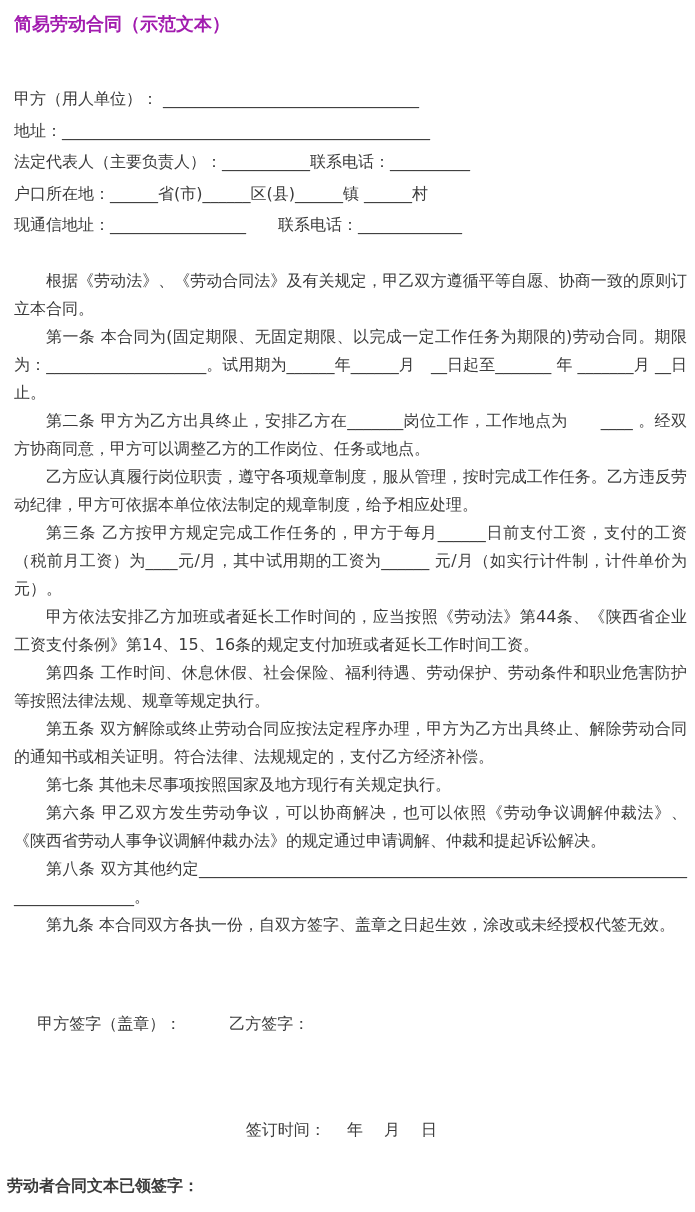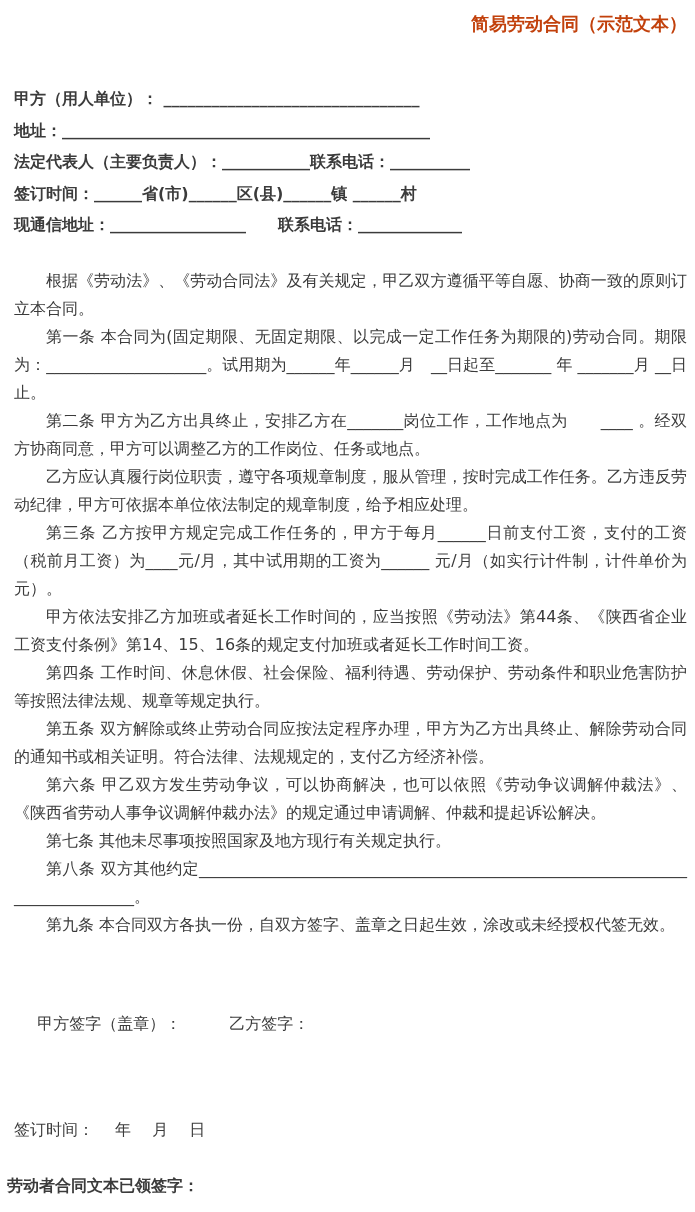--- a/index.html
+++ b/index.html
@@ -11,30 +11,29 @@
     color: #3b3b3b;
     font-family: "DejaVu Sans", "Liberation Sans", sans-serif;
     font-size: 16px;
     overflow: hidden;
   }
   .page { padding: 13px 8px 0 14px; }
   .title {
     margin: 0;
     font-size: 18px;
     font-weight: bold;
-    text-align: right;
+    text-align: left;
     line-height: 22px;
-    color: #c2410c;
+    color: #a21caf;
   }
   .party-info { margin-top: 48px; }
   .hrow {
     line-height: 31.5px;
     white-space: pre-wrap;
     word-break: break-all;
-    font-weight: bold;
   }
   .clauses { margin-top: 26px; }
   .clauses p {
     margin: 0;
     line-height: 28px;
     text-align: justify;
     text-indent: 2em;
     white-space: pre-wrap;
     word-break: break-all;
     overflow-wrap: anywhere;
@@ -42,21 +41,21 @@
   .sig-row {
     margin-top: 55px;
     margin-left: 3px;
     line-height: 20px;
     white-space: pre-wrap;
   }
   .sig-b { margin-left: 48px; }
   .date-row {
     margin-top: 66px;
     line-height: 20px;
-    text-align: left;
+    text-align: center;
     padding-right: 18px;
     white-space: pre-wrap;
   }
   .footer-note {
     margin-top: 36px;
     margin-left: -7px;
     line-height: 20px;
     font-weight: bold;
     white-space: pre-wrap;
   }
@@ -65,35 +64,35 @@
 <body>
 
 <div class="page">
 
   <h1 class="title">简易劳动合同（示范文本）</h1>
 
   <div class="party-info">
     <div class="hrow">甲方（用人单位）： ________________________________</div>
     <div class="hrow">地址：______________________________________________</div>
     <div class="hrow">法定代表人（主要负责人）：___________联系电话：__________</div>
-    <div class="hrow">签订时间：______省(市)______区(县)______镇 ______村</div>
+    <div class="hrow">户口所在地：______省(市)______区(县)______镇 ______村</div>
     <div class="hrow">现通信地址：_________________　　联系电话：_____________</div>
   </div>
 
   <div class="clauses">
     <p>根据《劳动法》、《劳动合同法》及有关规定，甲乙双方遵循平等自愿、协商一致的原则订立本合同。</p>
     <p>第一条 本合同为(固定期限、无固定期限、以完成一定工作任务为期限的)劳动合同。期限为：____________________。试用期为______年______月　__日起至_______ 年 _______月 __日止。</p>
     <p>第二条 甲方为乙方出具终止，安排乙方在_______岗位工作，工作地点为　　____ 。经双方协商同意，甲方可以调整乙方的工作岗位、任务或地点。</p>
     <p>乙方应认真履行岗位职责，遵守各项规章制度，服从管理，按时完成工作任务。乙方违反劳动纪律，甲方可依据本单位依法制定的规章制度，给予相应处理。</p>
     <p>第三条 乙方按甲方规定完成工作任务的，甲方于每月______日前支付工资，支付的工资（税前月工资）为____元/月，其中试用期的工资为______ 元/月（如实行计件制，计件单价为　元）。</p>
     <p>甲方依法安排乙方加班或者延长工作时间的，应当按照《劳动法》第44条、《陕西省企业工资支付条例》第14、15、16条的规定支付加班或者延长工作时间工资。</p>
     <p>第四条 工作时间、休息休假、社会保险、福利待遇、劳动保护、劳动条件和职业危害防护等按照法律法规、规章等规定执行。</p>
     <p>第五条 双方解除或终止劳动合同应按法定程序办理，甲方为乙方出具终止、解除劳动合同的通知书或相关证明。符合法律、法规规定的，支付乙方经济补偿。</p>
+    <p>第七条 其他未尽事项按照国家及地方现行有关规定执行。</p>
     <p>第六条 甲乙双方发生劳动争议，可以协商解决，也可以依照《劳动争议调解仲裁法》、《陕西省劳动人事争议调解仲裁办法》的规定通过申请调解、仲裁和提起诉讼解决。</p>
-    <p>第七条 其他未尽事项按照国家及地方现行有关规定执行。</p>
     <p>第八条 双方其他约定____________________________________________________________________________。</p>
     <p>第九条 本合同双方各执一份，自双方签字、盖章之日起生效，涂改或未经授权代签无效。</p>
   </div>
 
   <div class="sig-row">
     <span>甲方签字（盖章）：</span><span class="sig-b">乙方签字：</span>
   </div>
 
   <div class="date-row">签订时间：　 年　 月　 日</div>
 

